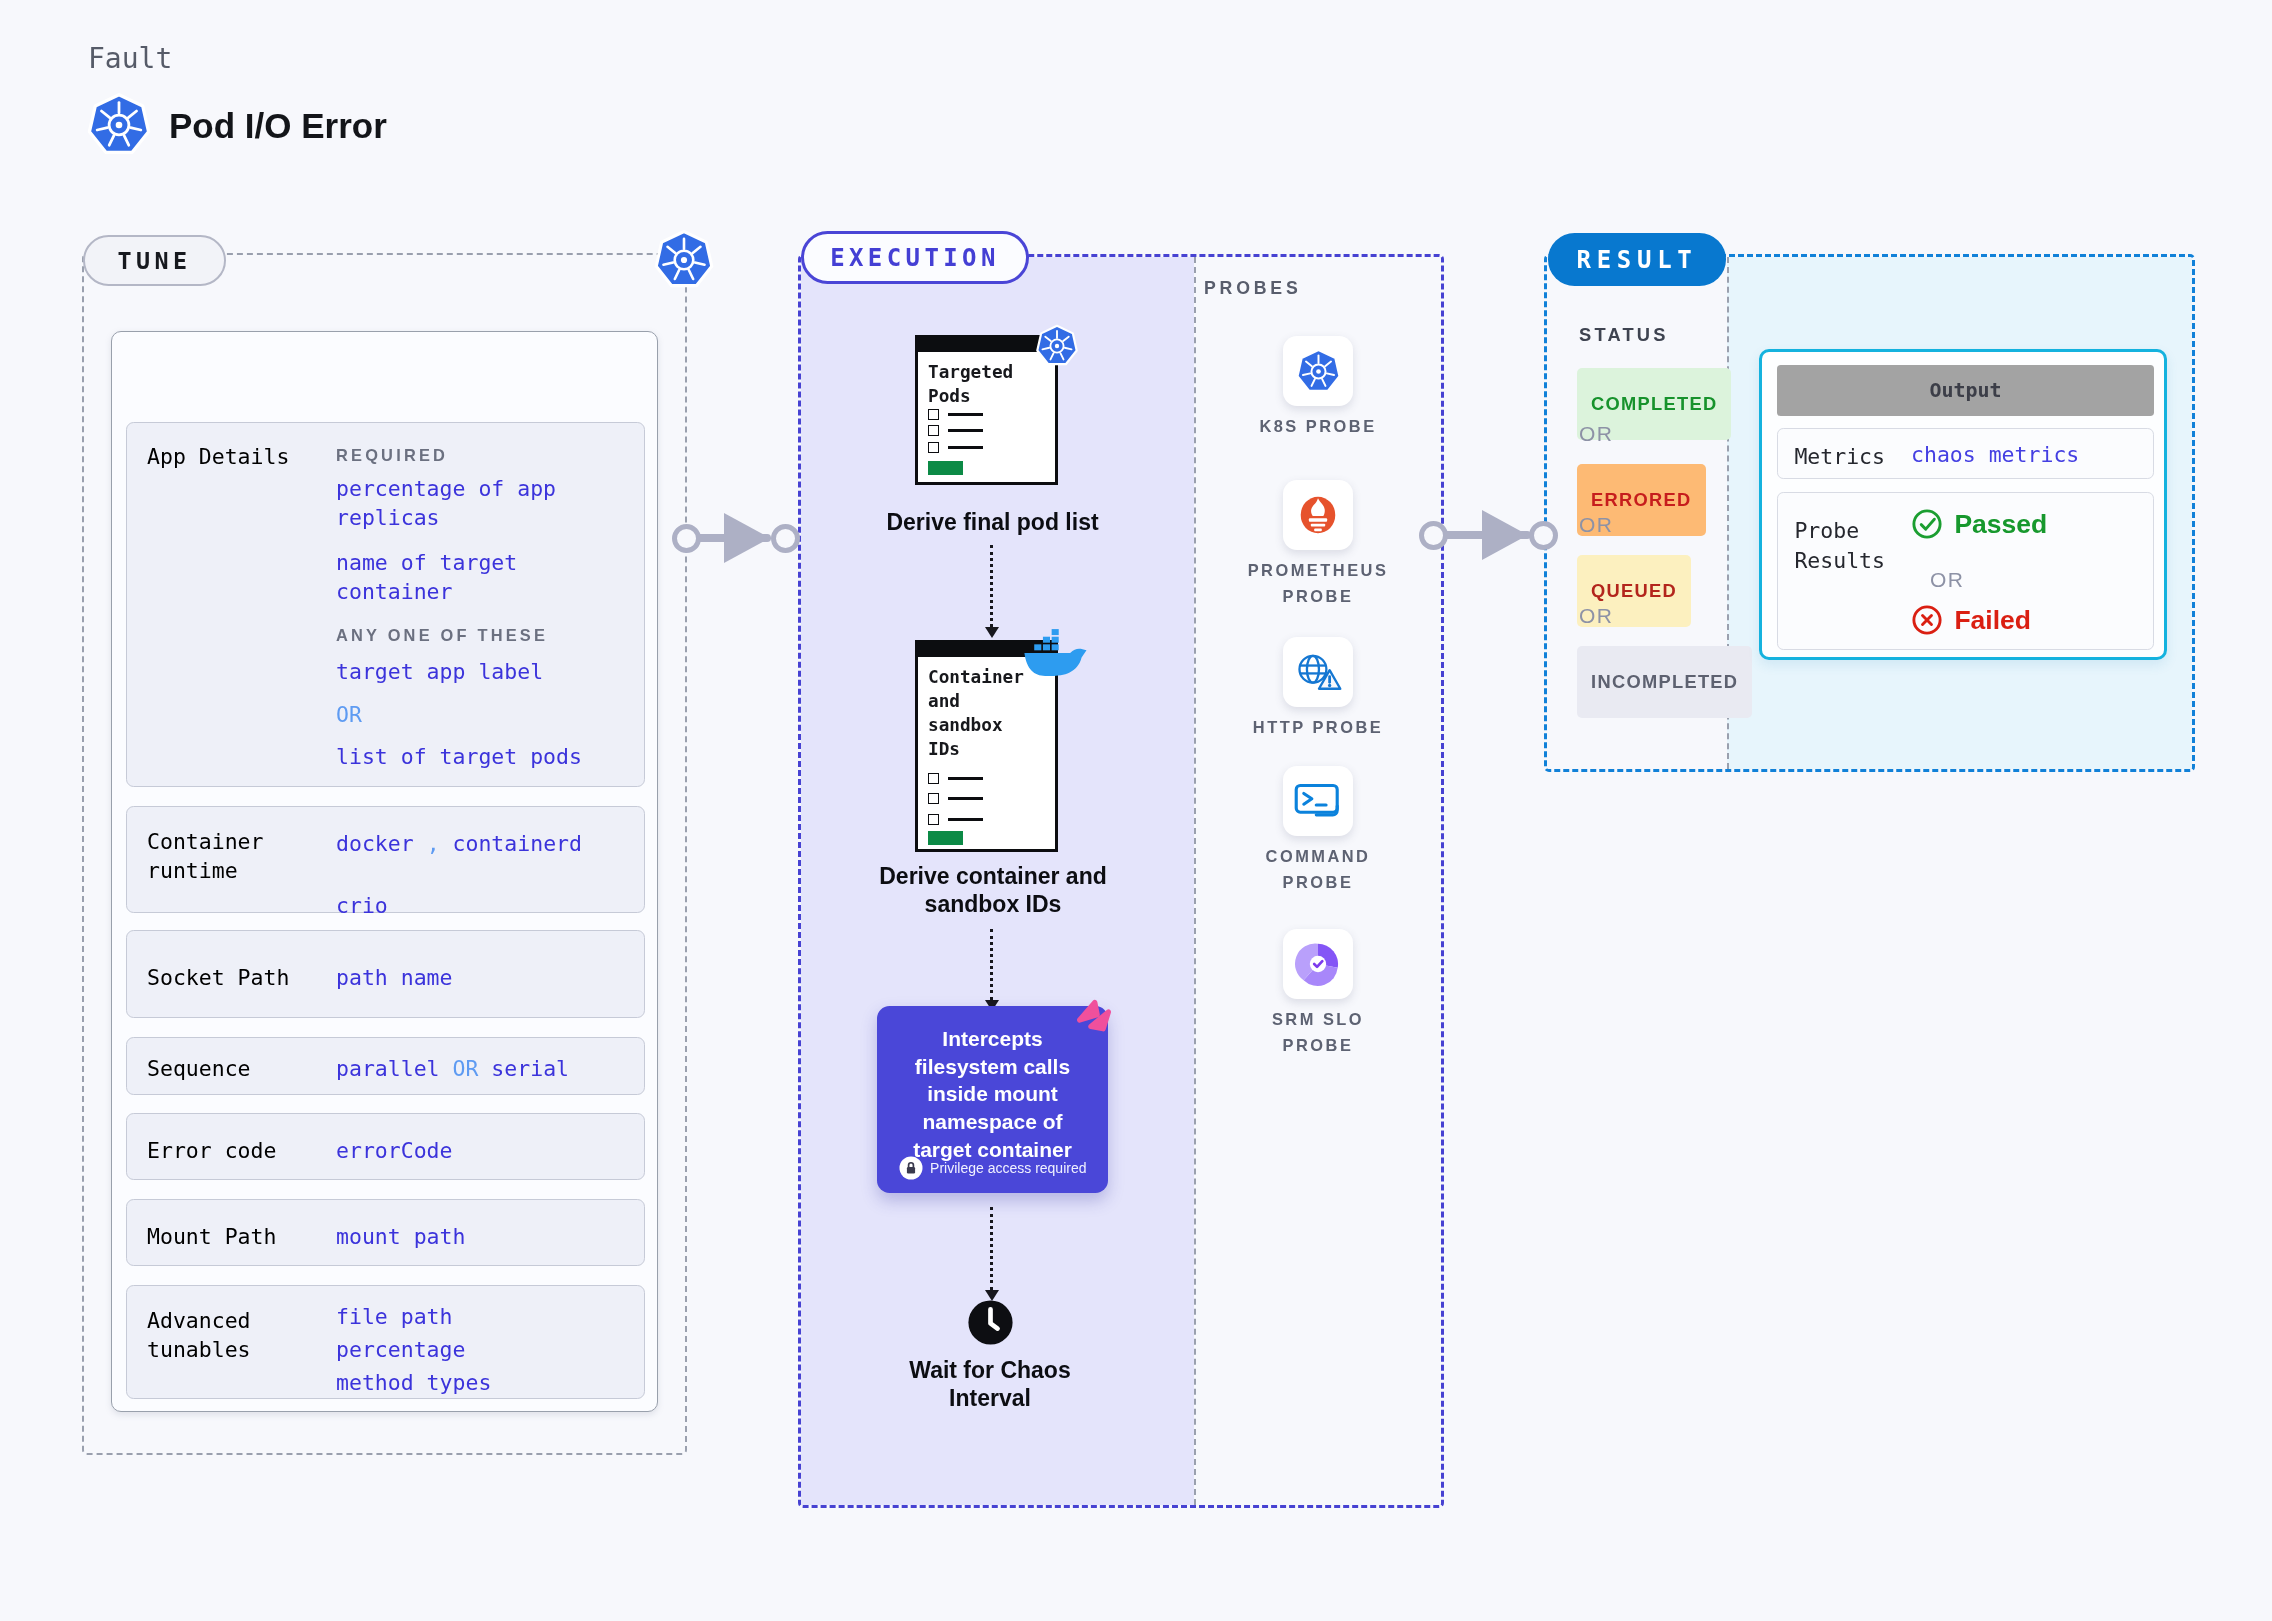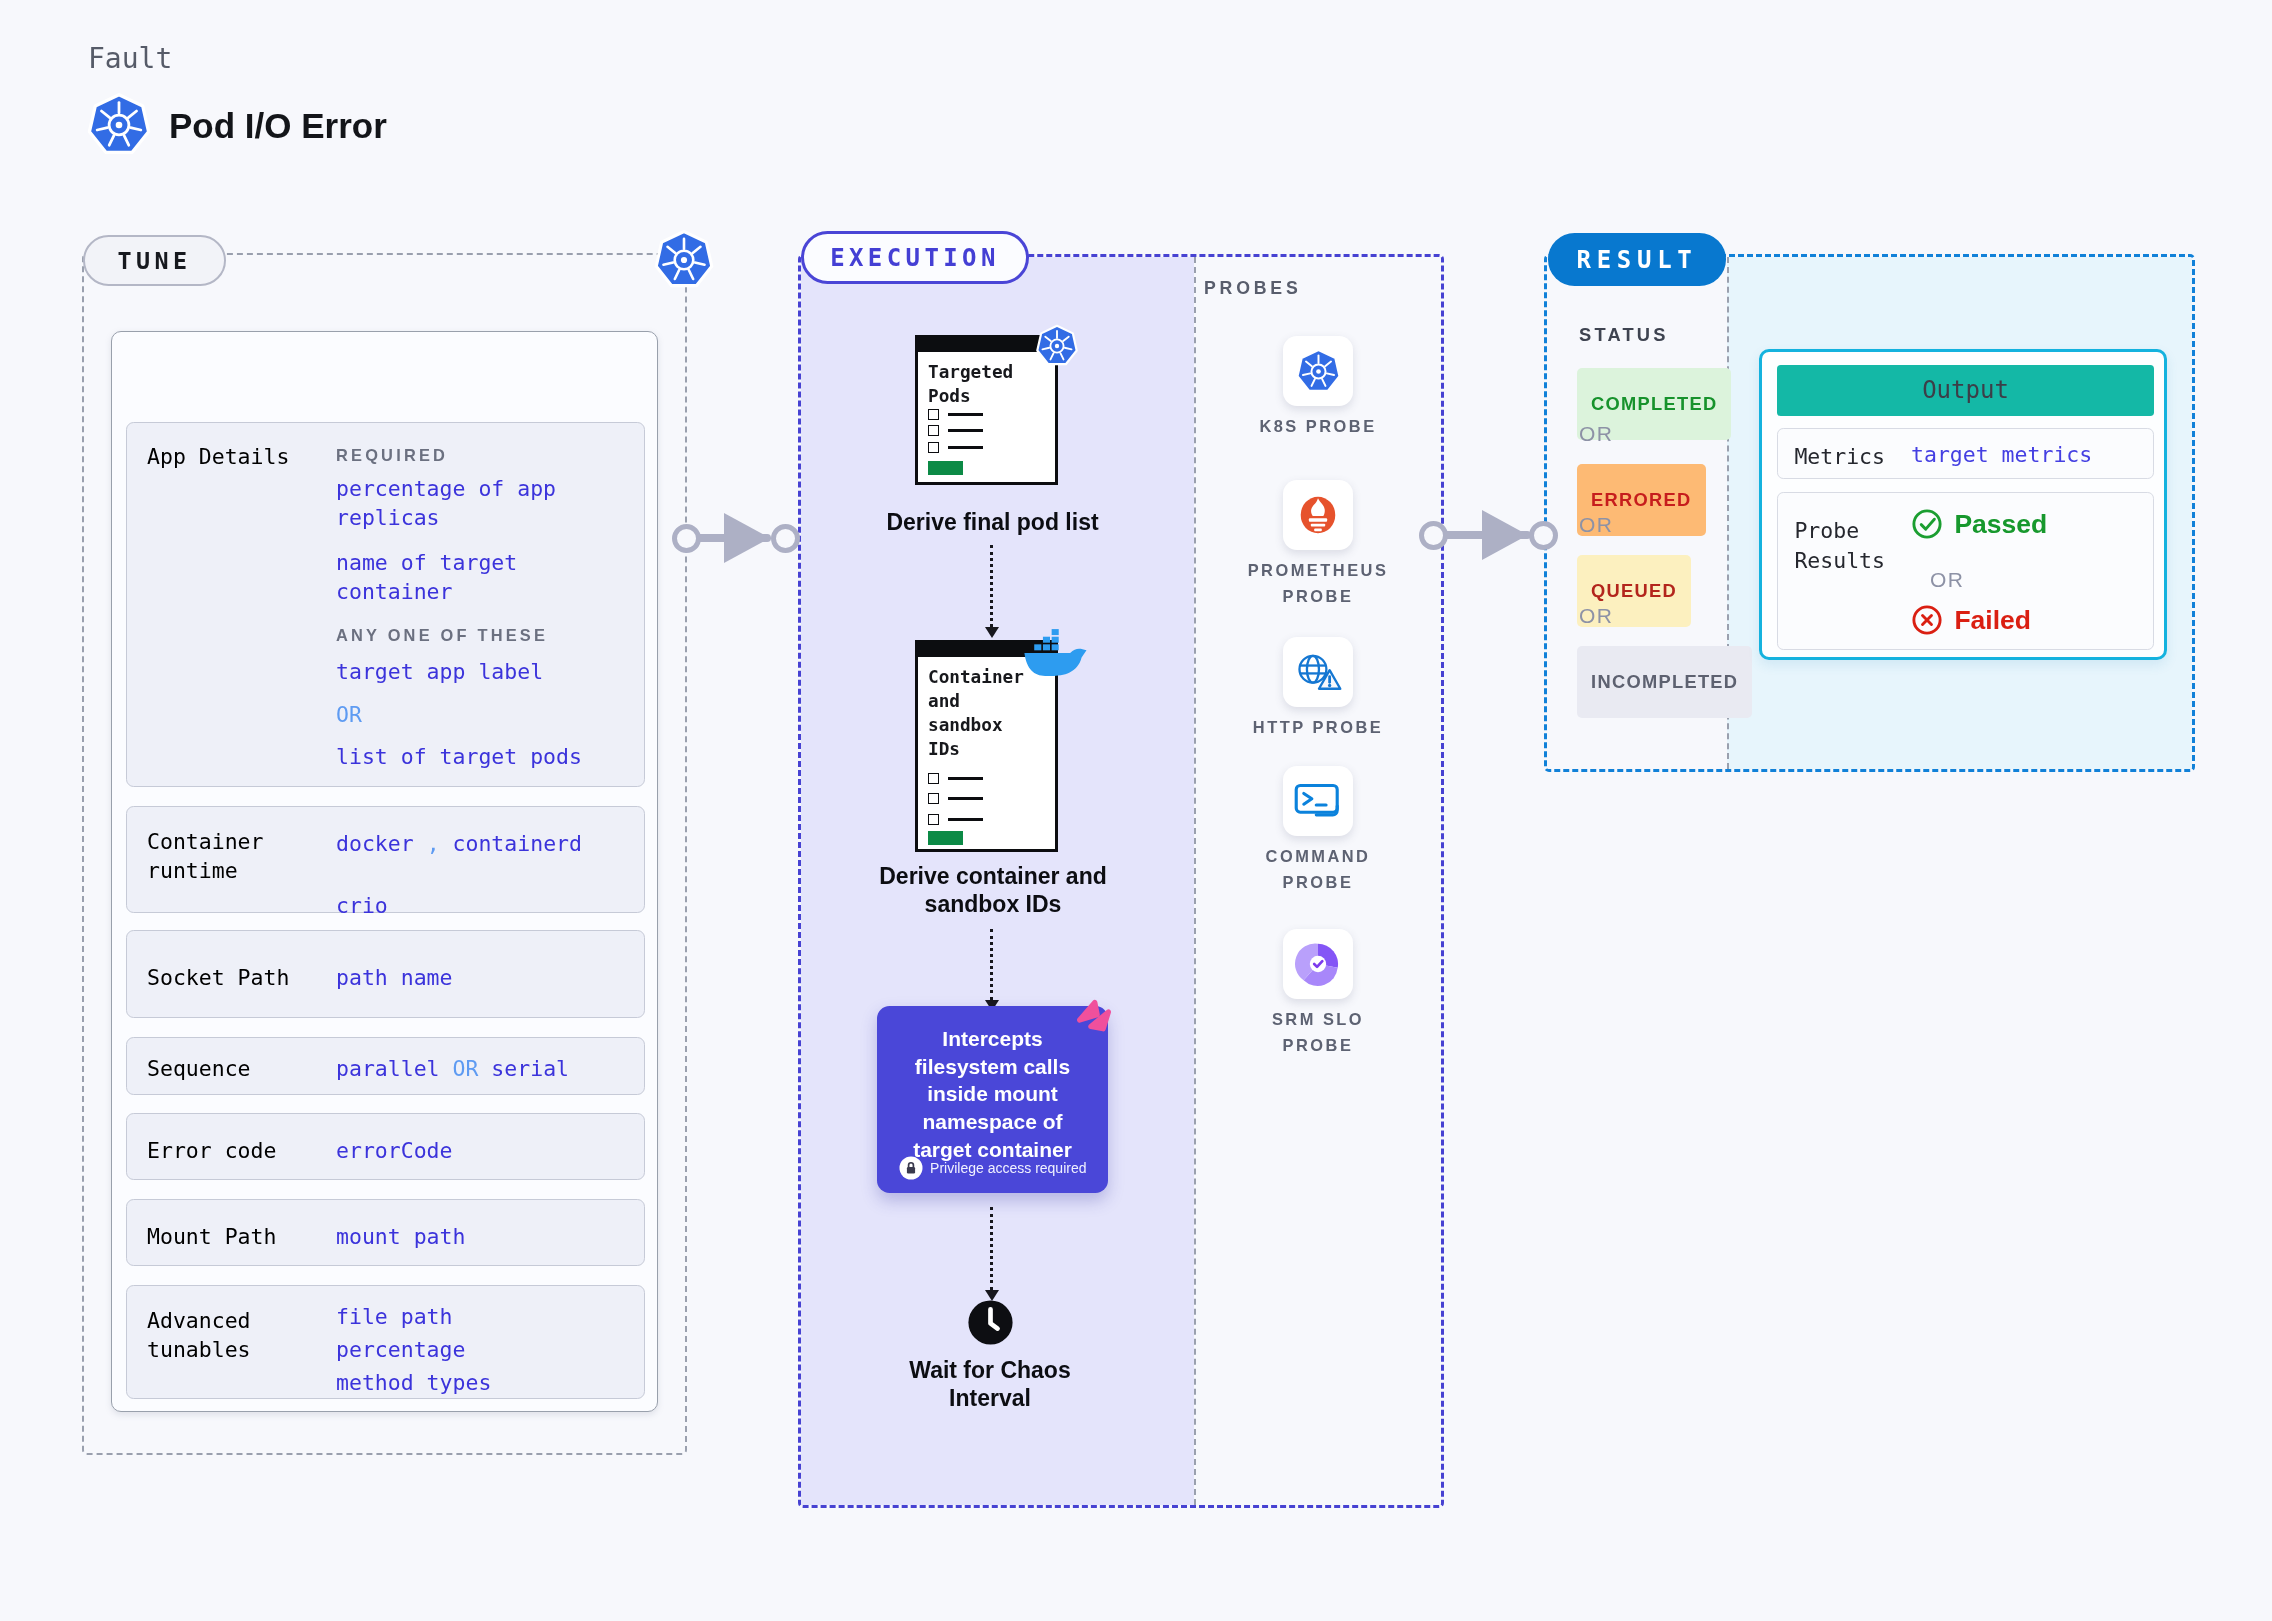--- a/index.html
+++ b/index.html
@@ -79,22 +79,22 @@
   .badge{display:inline-block;font-size:18.3px;font-weight:bold;letter-spacing:1.3px;
          padding:25px 14px;border-radius:5px}
   .b-completed{color:#17922c;background:#dcf3dc}
   .b-errored{color:#c61d1d;background:#fdba74}
   .b-queued{color:#b3251c;background:#fcf0bf}
   .b-incompleted{color:#5d6170;background:#e9eaf2}
   .or-sep{font-size:21px;color:#8d92a6;letter-spacing:1.3px}
 
   .output-box{background:#fdfeff;border:3.8px solid #14b2de;border-radius:10px;
               box-shadow:0 5px 11.4px rgba(40,140,190,.12)}
-  .out-header{background:#14b8a6;border-radius:3.8px;display:flex;align-items:center;justify-content:center;
-              font-size:24px;font-weight:normal;color:#3c3e48}
+  .out-header{background:#a3a3a3;border-radius:3.8px;display:flex;align-items:center;justify-content:center;
+              font-size:20px;font-weight:bold;color:#3c3e48}
   .out-row{background:#fbfcfe;border:1.3px solid #d8dbe4;border-radius:6.3px}
   .out-label{font-size:21.5px;color:#25272e;line-height:1.4}
   .res-line{display:flex;align-items:center;gap:11.4px}
   .res-passed{font-size:26.5px;font-weight:bold;color:#17982d}
   .res-failed{font-size:26.5px;font-weight:bold;color:#da1f12}
 </style>
 </head>
 <body>
 
 <div class="abs mono" style="left:88px;top:42px;font-size:28px;color:#565b68">Fault</div>
@@ -404,21 +404,21 @@
 <div class="abs badge b-errored sans" style="left:1577px;top:464px">ERRORED</div>
 <div class="abs or-sep sans" style="left:1579px;top:513px">OR</div>
 <div class="abs badge b-queued sans" style="left:1577px;top:555px">QUEUED</div>
 <div class="abs or-sep sans" style="left:1579px;top:604px">OR</div>
 <div class="abs badge b-incompleted sans" style="left:1577px;top:646px">INCOMPLETED</div>
 
 <div class="abs output-box" style="left:1759px;top:349px;width:408px;height:311px">
   <div class="abs out-header mono" style="left:15px;top:12.6px;width:377px;height:51px">Output</div>
   <div class="abs out-row" style="left:15px;top:76px;width:377px;height:51px">
     <div class="abs out-label mono" style="left:16.4px;top:12.6px">Metrics</div>
-    <div class="abs mono" style="left:133px;top:12.6px;font-size:21.5px;color:#443fe2">target metrics</div>
+    <div class="abs mono" style="left:133px;top:12.6px;font-size:21.5px;color:#443fe2">chaos metrics</div>
   </div>
   <div class="abs out-row" style="left:15px;top:140px;width:377px;height:158px">
     <div class="abs out-label mono" style="left:16.4px;top:23px;width:114px">Probe Results</div>
     <div class="abs res-line" style="left:133px;top:15px">
       <span class="icon" style="width:32px;height:32px;display:inline-block">
           <svg viewBox="0 0 100 100">
             <circle cx="50" cy="50" r="41" fill="none" stroke="#1b9e31" stroke-width="9"></circle>
             <path d="M32,52 l14,14 l27,-31" fill="none" stroke="#1b9e31" stroke-width="9" stroke-linecap="round" stroke-linejoin="round"></path>
           </svg>
         </span>

